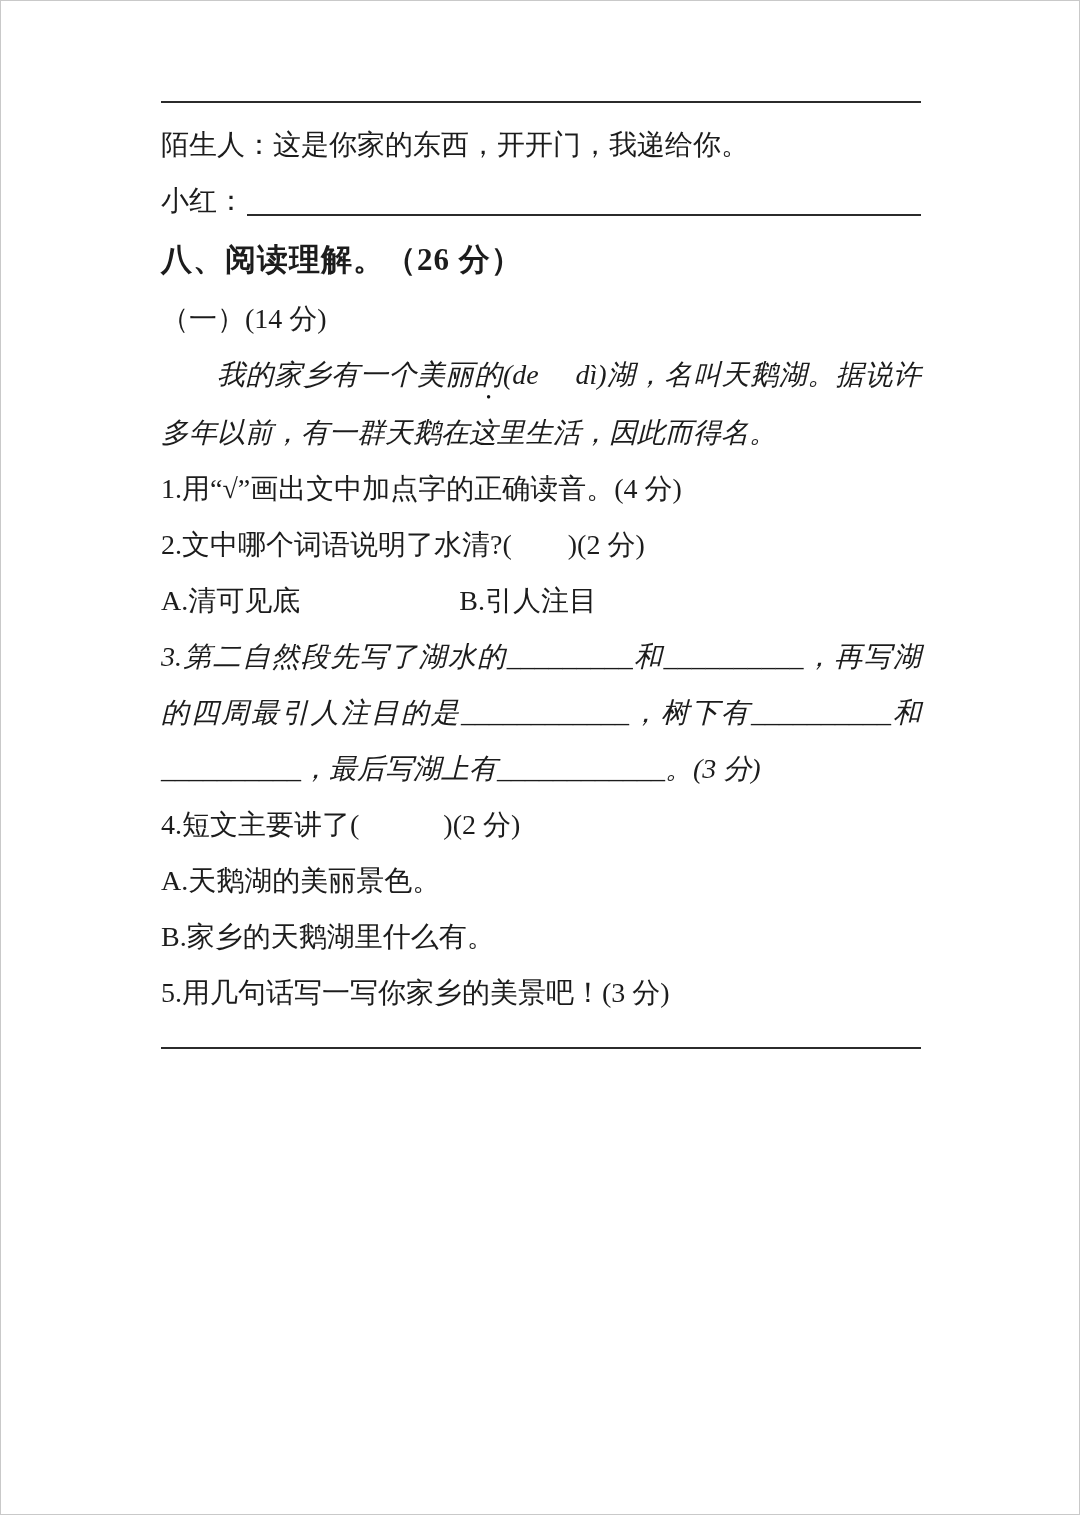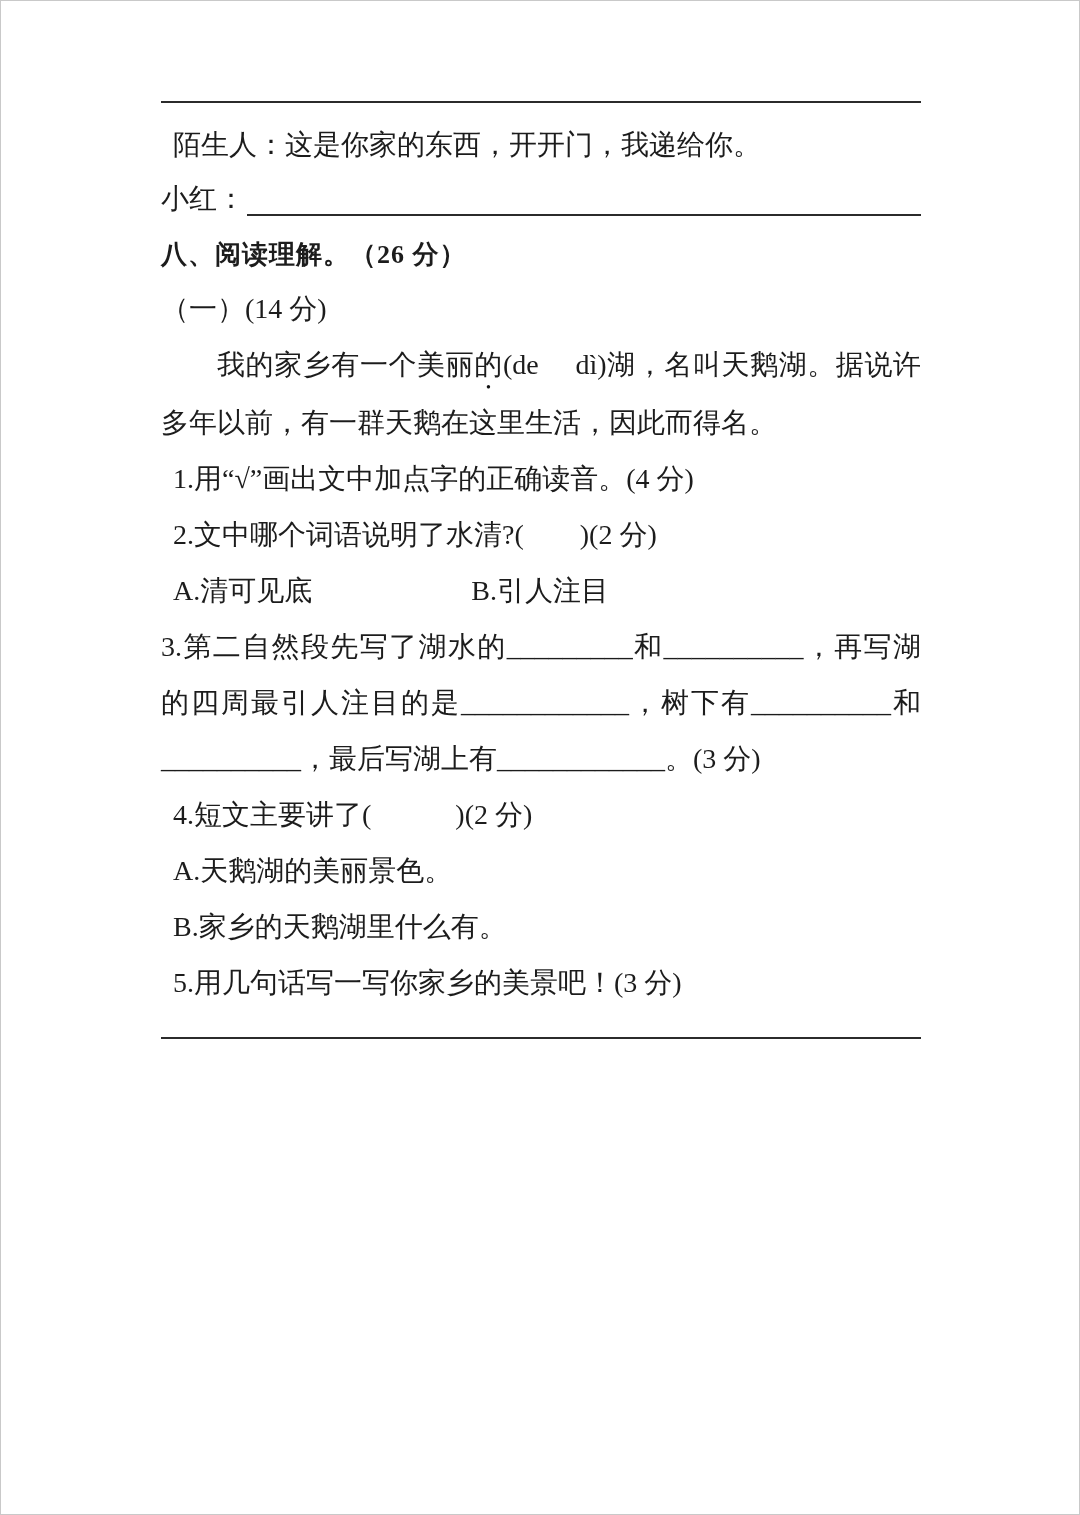--- a/index.html
+++ b/index.html
@@ -22,30 +22,30 @@
     line-height: 2.0;
   }
   .rule {
     height: 2px;
     background: #2b2b2b;
     width: 100%;
   }
   .rule.top { margin-top: 100px; margin-bottom: 14px; }
   .rule.bottom { margin-top: 26px; }
   p { margin: 0; }
-  .line { text-align: left; margin-left: 12px; }
-  .para { text-align: justify; }
+  .line { text-align: left; }
+  .para { text-align: justify; font-style: italic; }
   .indent { text-indent: 2em; }
   .heading {
     font-weight: 700;
-    font-size: 26px;
+    font-size: 31px;
     letter-spacing: 1px;
   }
   .center { }
-  .answer-row { display: flex; font-family: Liberation Mono, monospace; }
+  .answer-row { display: flex; }
   .answer-row .label { flex: 0 0 auto; }
   .answer-line {
     flex: 1 1 auto;
     border-bottom: 2px solid #2b2b2b;
     margin-bottom: 13px;
     margin-left: 2px;
   }
   .options-row .opt-b { margin-left: 152px; }
   .dot-under {
     -webkit-text-emphasis: filled dot #111;

